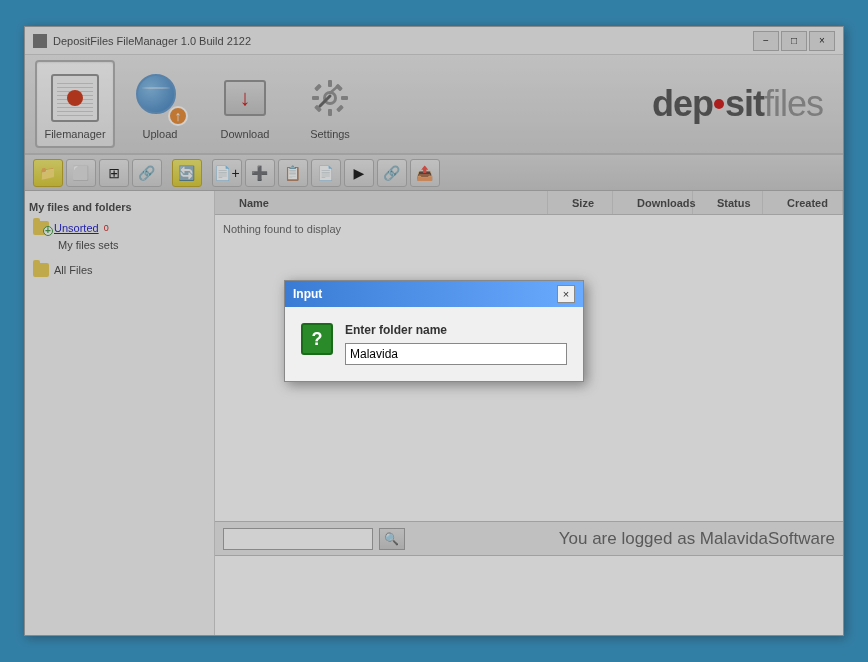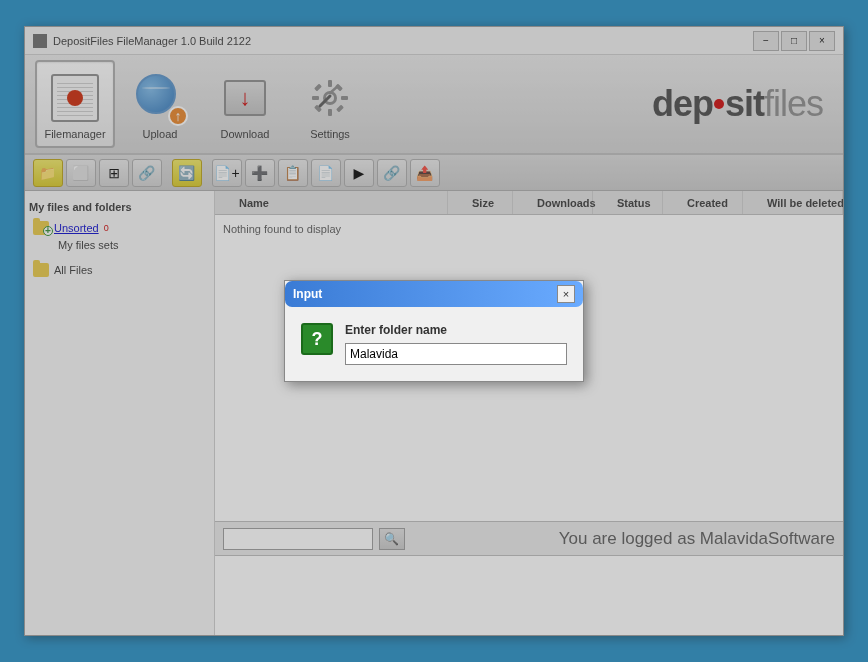--- a/index.html
+++ b/index.html
@@ -425,21 +425,20 @@
       display: flex;
       flex-direction: column;
     }
     .modal-title-bar {
       background: linear-gradient(to right, #3a7bd5, #6aabff);
       height: 26px;
       display: flex;
       align-items: center;
       padding: 0 8px;
       justify-content: space-between;
-      border-radius: 7px;
     }
     .modal-title-text {
       color: white;
       font-size: 12px;
       font-weight: bold;
     }
     .modal-close-btn {
       width: 18px;
       height: 18px;
       background: #f0f0f0;
@@ -633,21 +632,20 @@
       </div>
     </div>
 
     <div class="file-list">
       <div class="file-list-header">
         <div class="col-header col-name">Name</div>
         <div class="col-header col-size">Size</div>
         <div class="col-header col-downloads">Downloads</div>
         <div class="col-header col-status">Status</div>
         <div class="col-header col-created">Created</div>
-        <div class="col-header col-delete">Will be deleted</div>
       </div>
       <div class="file-list-body">
         <div class="nothing-text">Nothing found to display</div>
       </div>
 
       <div class="footer-bar">
         <input class="search-input" type="text" placeholder="" style="">
         <div class="search-btn">🔍</div>
         <span class="status-text">You are logged as MalavidaSoftware</span>
       </div>

